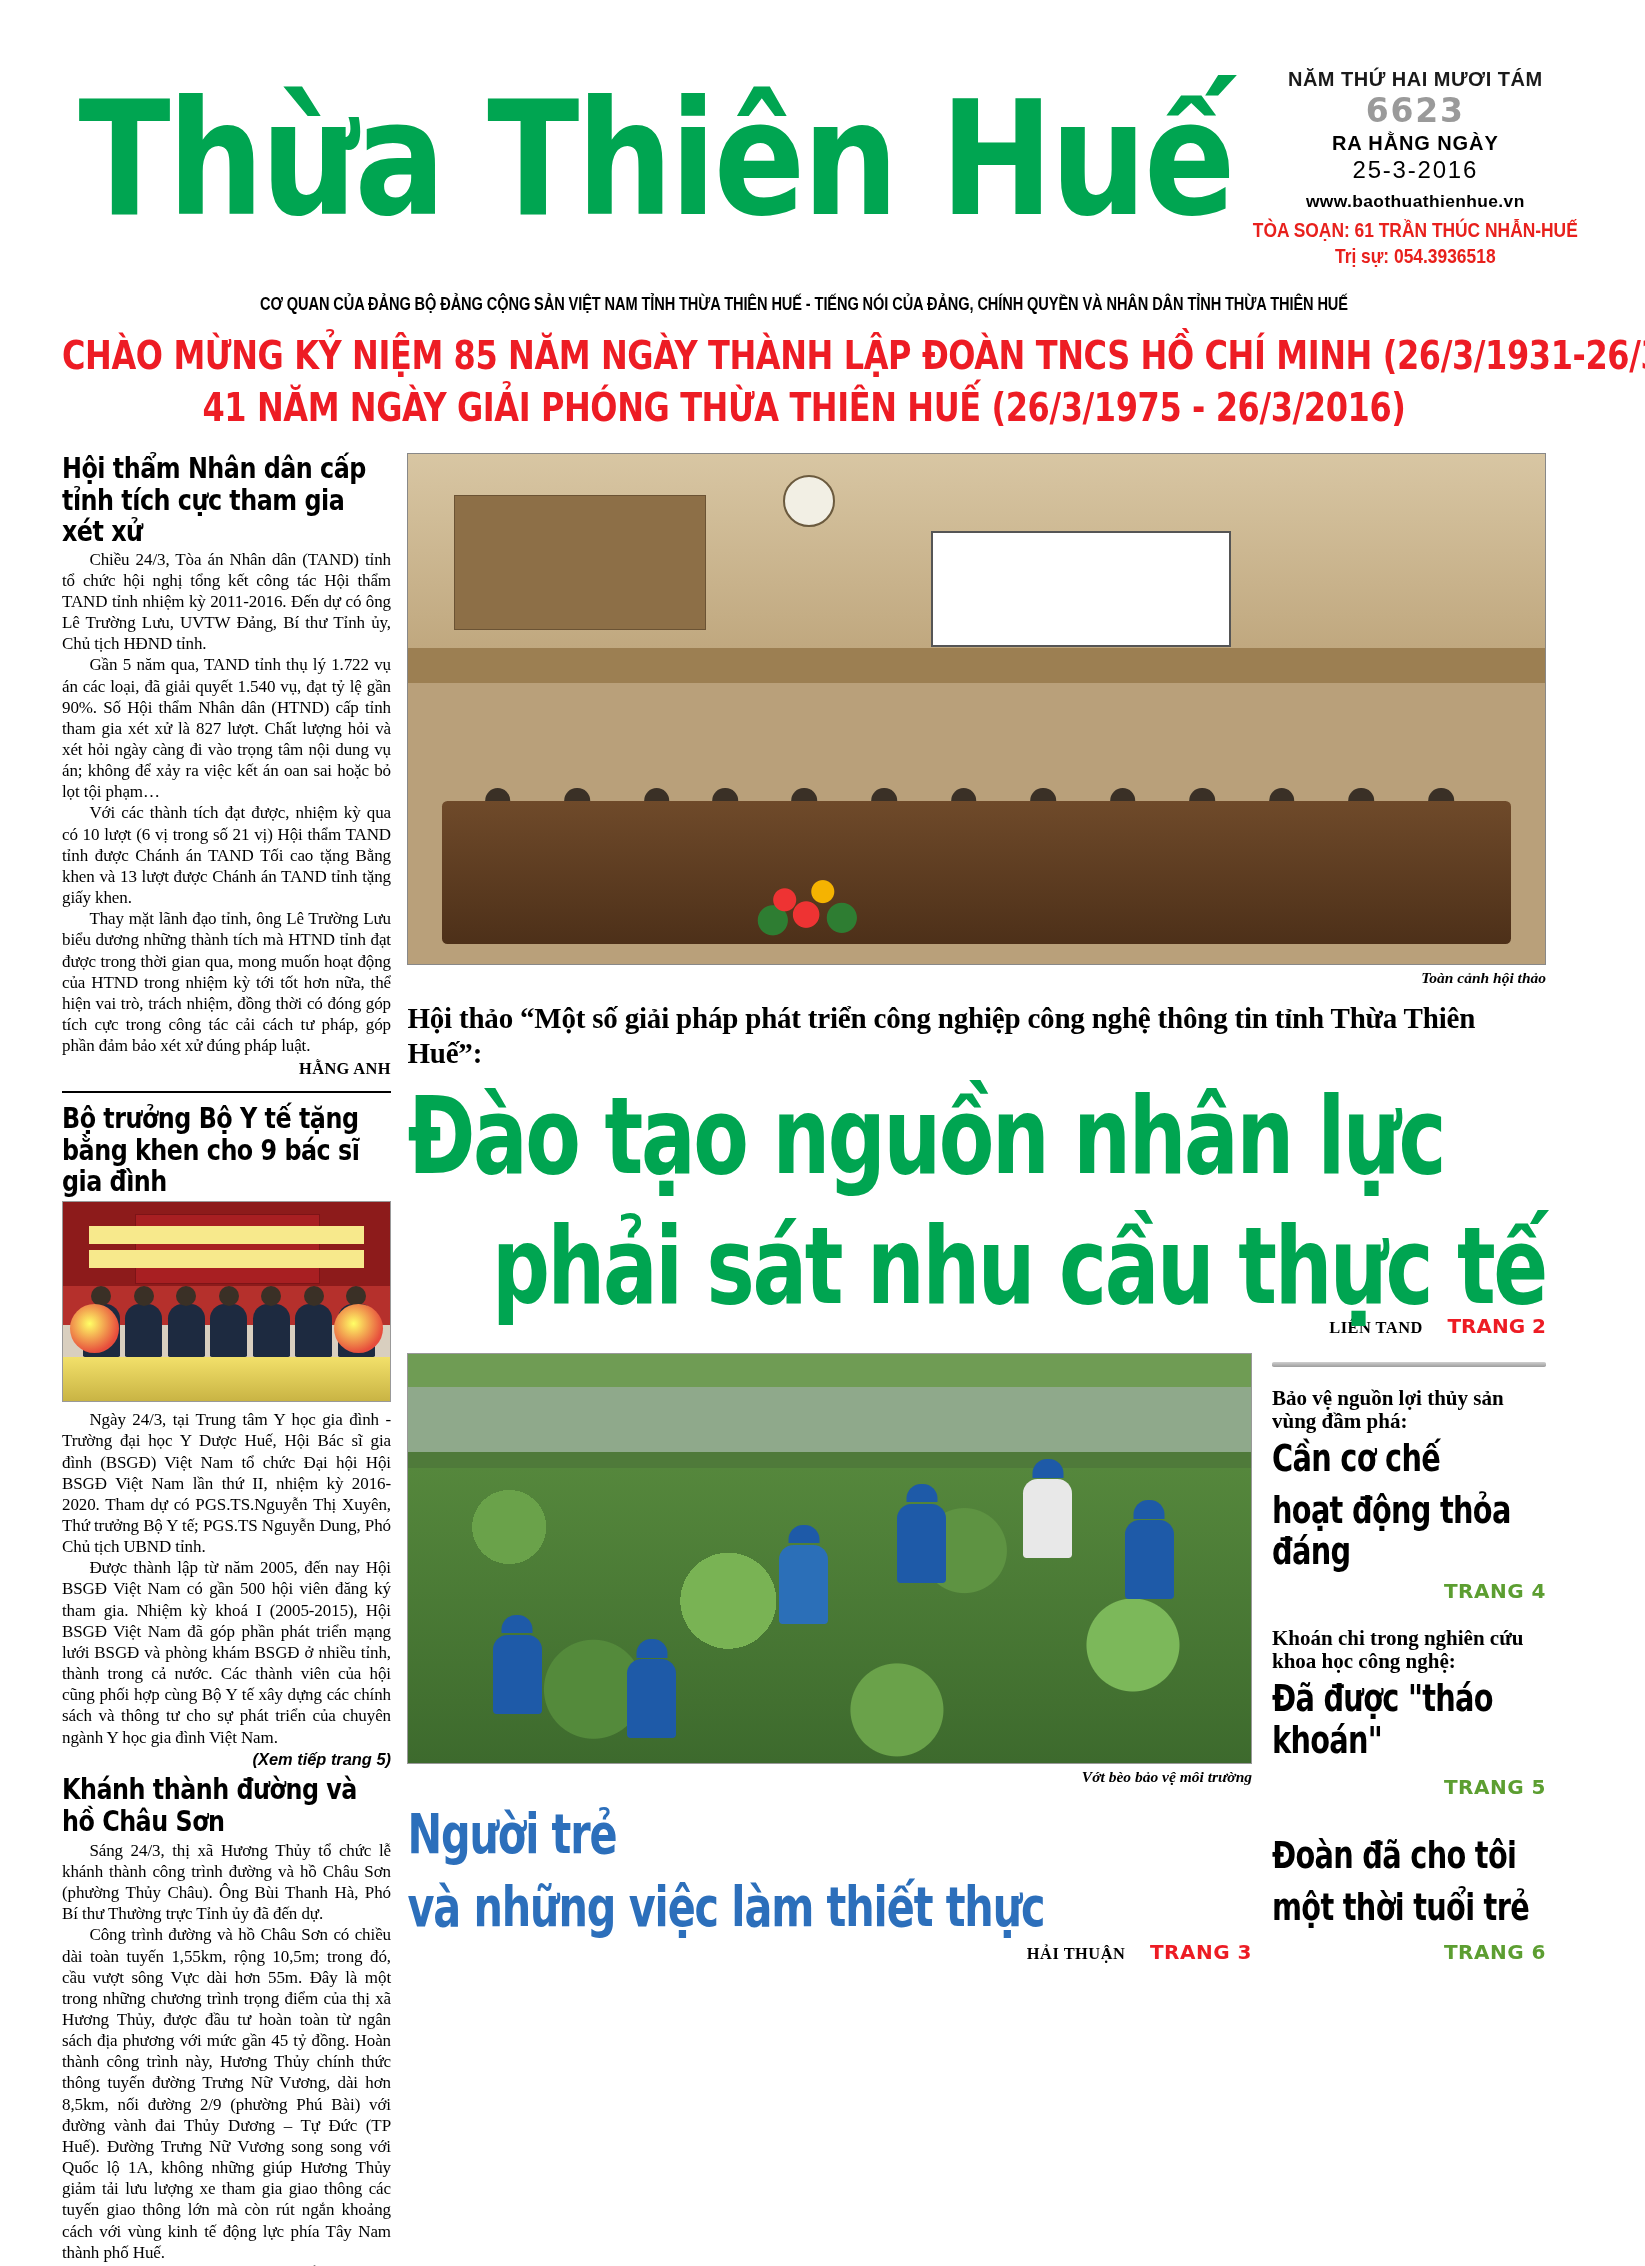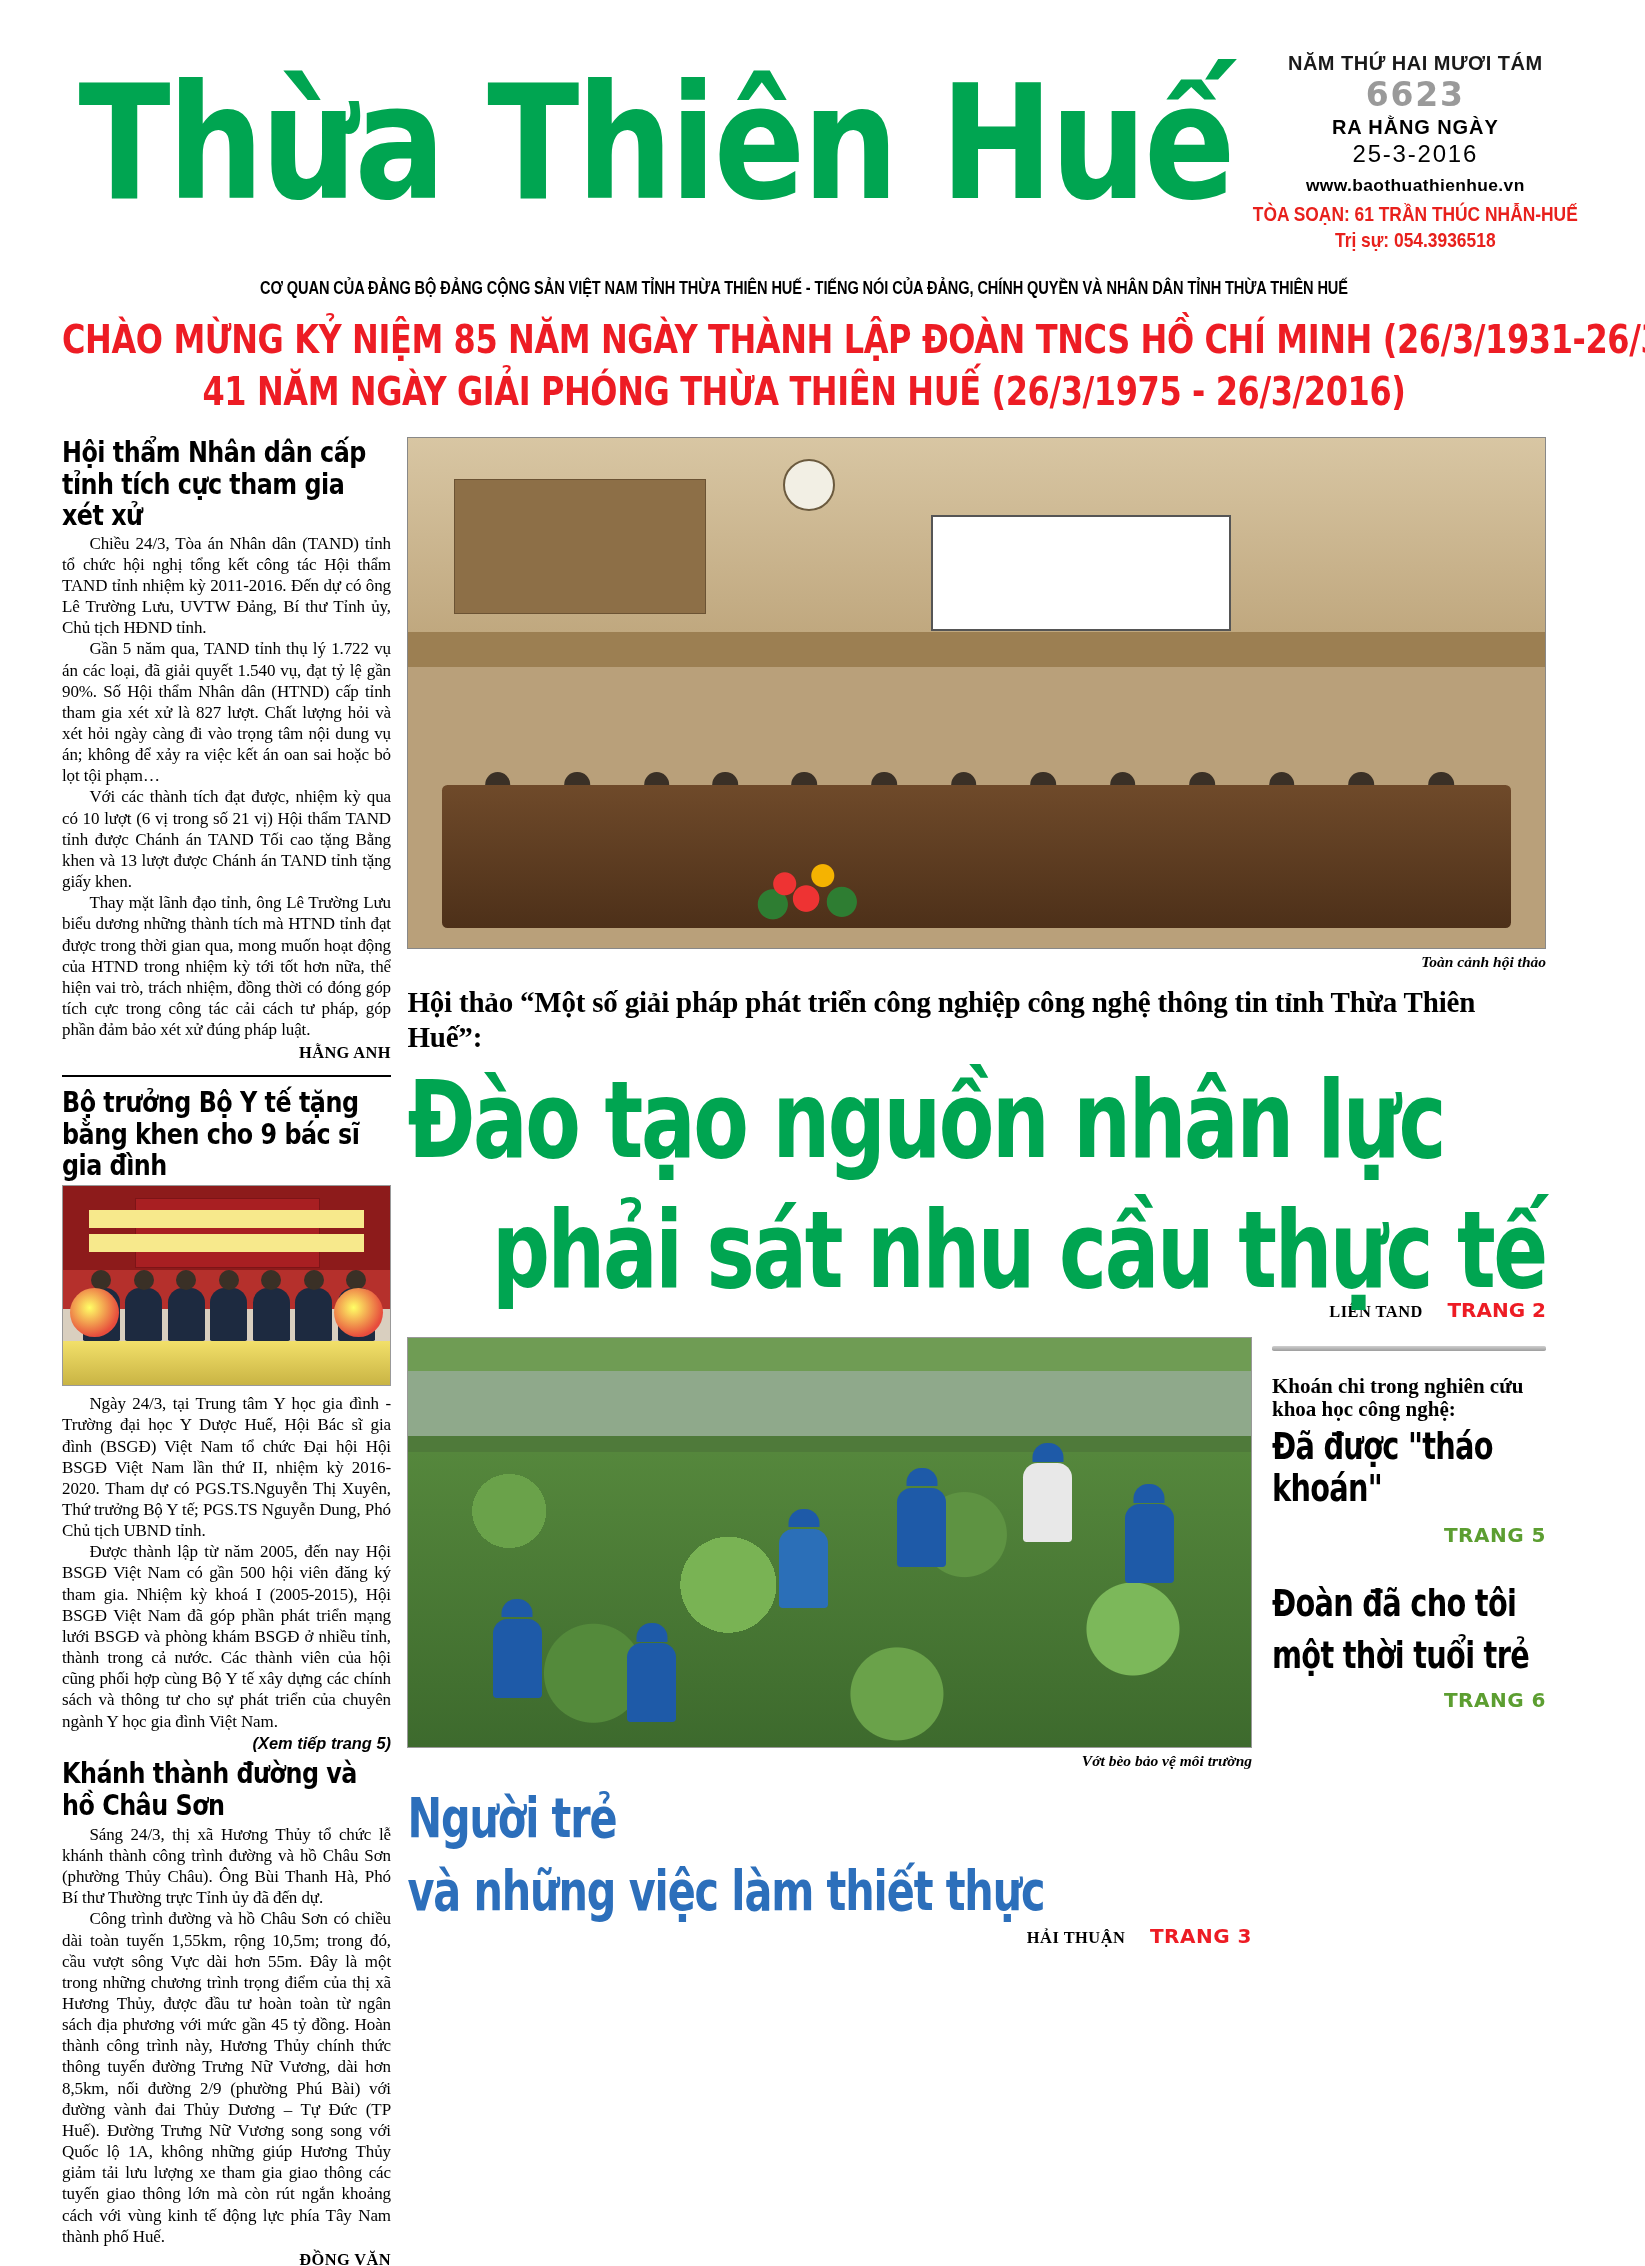--- a/index.html
+++ b/index.html
@@ -13,21 +13,21 @@
     font-family: "Liberation Serif", serif;
     color: #000;
     overflow: hidden;
   }
   .page {
     position: relative;
     width: 1608px;
     height: 2266px;
     background: #fff;
     box-sizing: border-box;
-    padding: 0 62px;
+    padding: 16px 62px;
   }
 
   
   .masthead {
     position: relative;
     display: flex;
     align-items: flex-start;
     height: 274px;
     padding-top: 46px;
     box-sizing: border-box;
@@ -546,20 +546,28 @@
           <div class="blue-credit">
             <span>HẢI THUẬN</span>
             <span class="trang">TRANG 3</span>
           </div>
         </div>
 
         <div class="rail">
 
           <div class="rail-sep"></div>
 
+          <div>
+            <div class="rail-kicker">Bảo vệ nguồn lợi thủy sản vùng đầm phá:</div>
+            <div class="rail-head">
+              <span>Cần cơ chế</span>
+              <span class="rl2">hoạt động thỏa đáng</span>
+            </div>
+            <div class="rail-trang">TRANG 4</div>
+          </div>
 
           <div style="margin-top:24px;">
             <div class="rail-kicker">Khoán chi trong nghiên cứu khoa học công nghệ:</div>
             <div class="rail-head">
               <span>Đã được "tháo khoán"</span>
             </div>
             <div class="rail-trang">TRANG 5</div>
           </div>
 
           <div style="margin-top:37px;">

